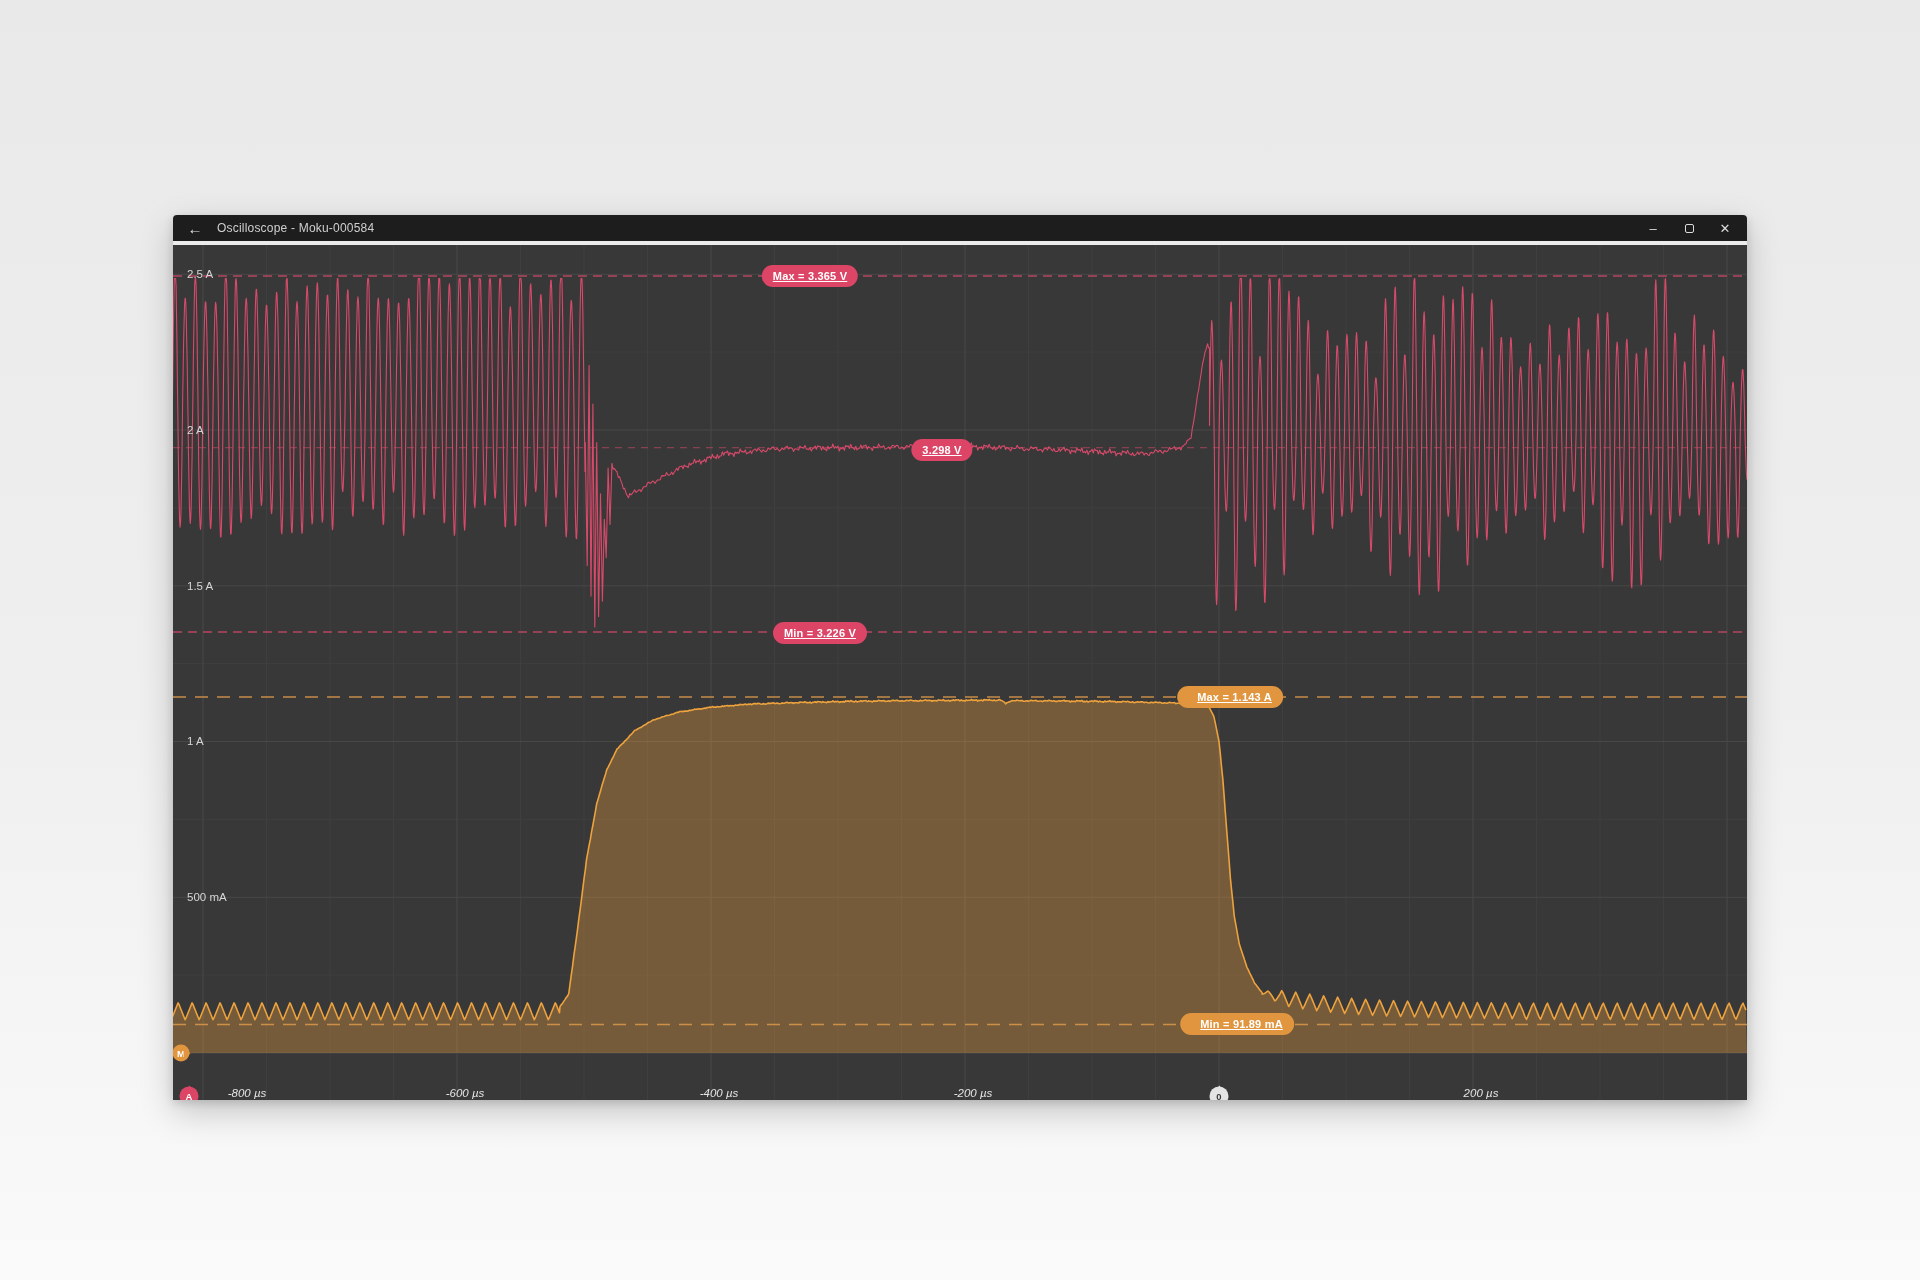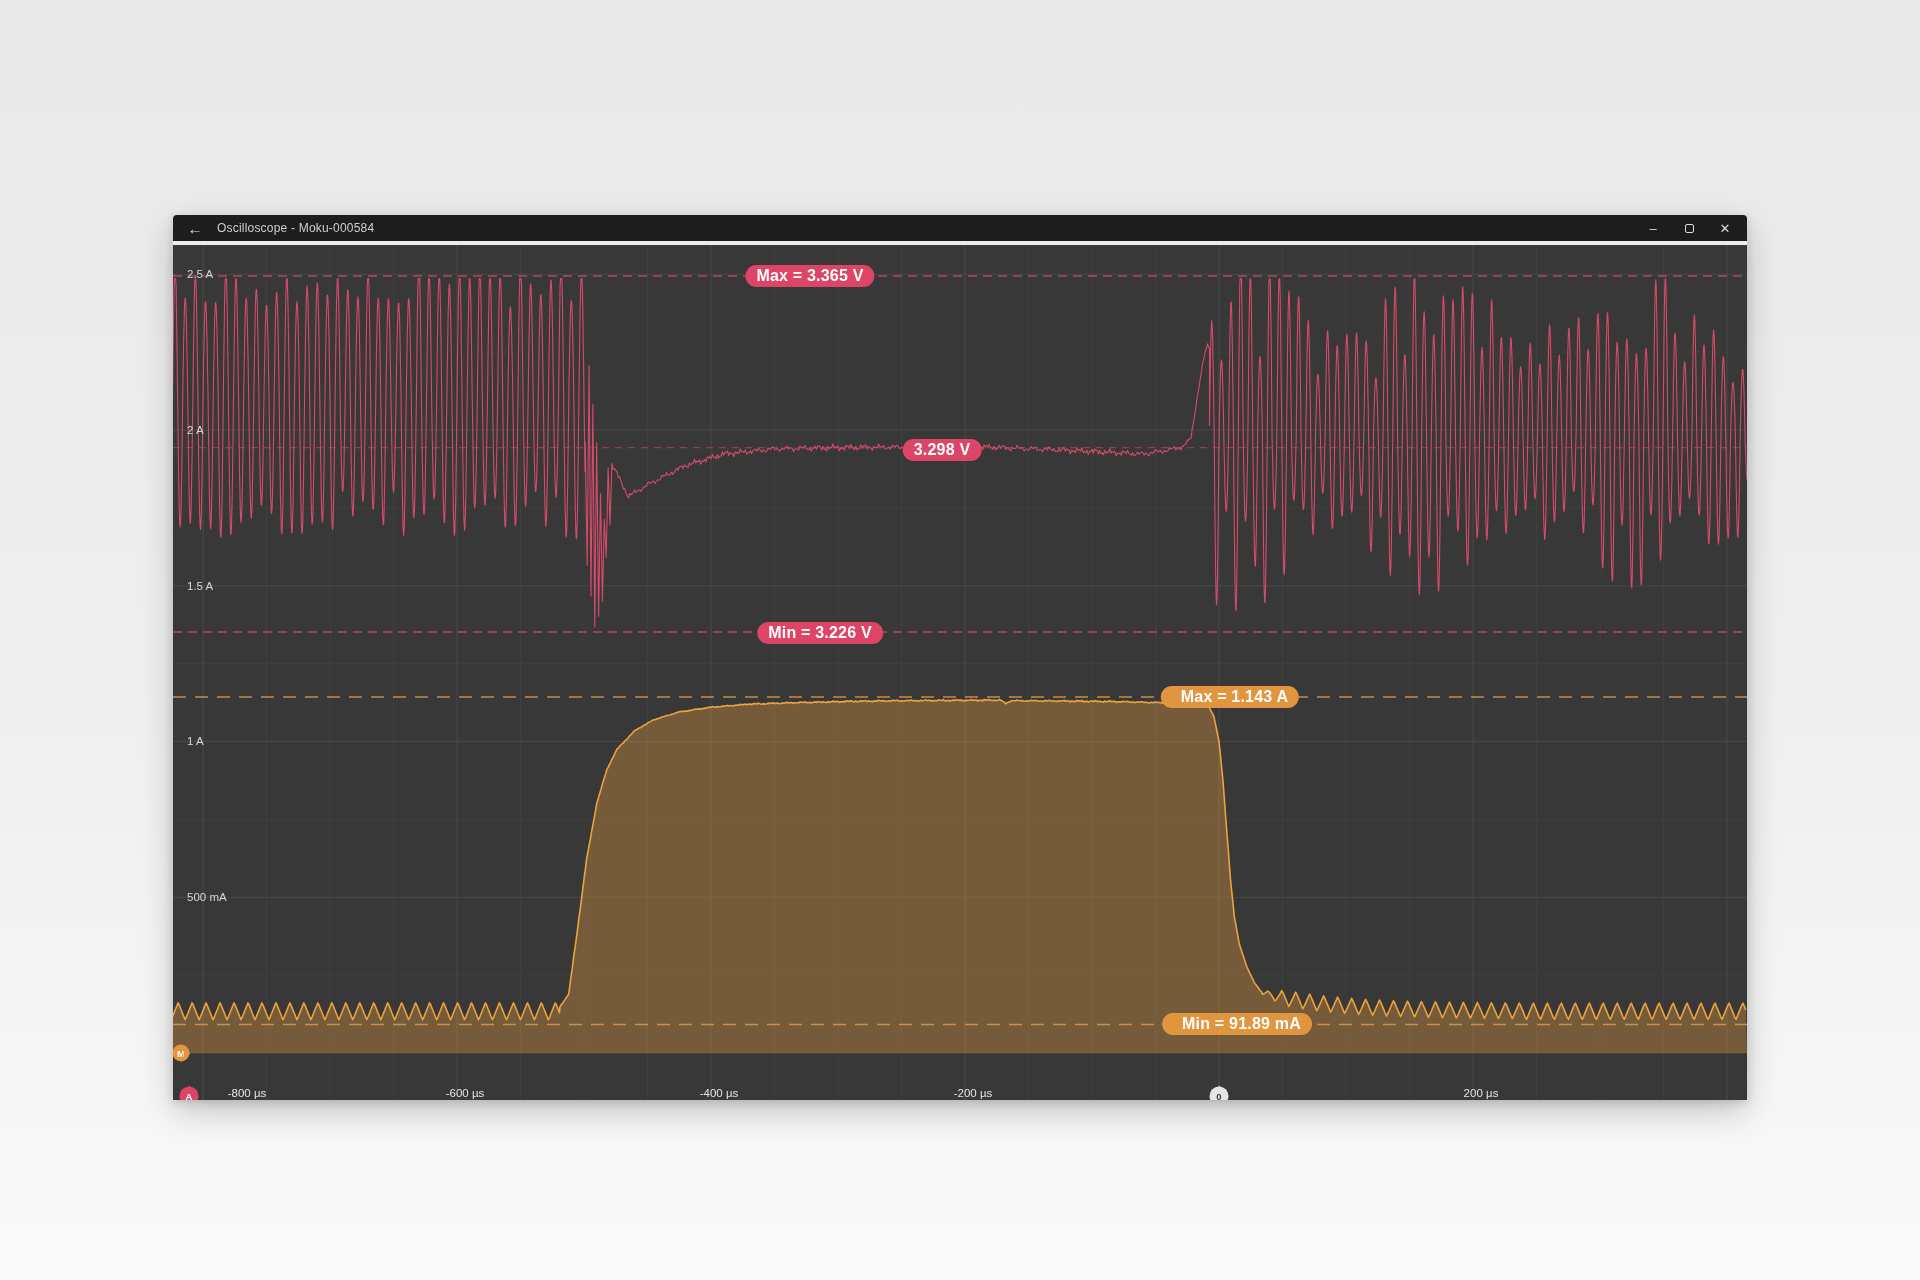--- a/index.html
+++ b/index.html
@@ -20,26 +20,26 @@
   .ctrl:last-child { margin-right:4px; }
   .restore-box { width:9px; height:9px; border:1.6px solid #dcdcdc; border-radius:2px; }
 
   .plot { position:absolute; top:30px; left:0; width:1574px; height:859px;
     background:#383838; overflow:hidden; }
   svg { position:absolute; inset:0; display:block; }
 
   .ylab { position:absolute; left:14px; transform:translateY(-50%);
     font-size:11.5px; color:#d6d6d6; z-index:4; white-space:nowrap; }
   .xlab { position:absolute; top:842px; transform:translateX(-50%);
-    font-size:11.5px; color:#e4e4e4; z-index:4; white-space:nowrap; }
+    font-size:11.5px; color:#e4e4e4; z-index:4; white-space:nowrap;font-style:italic; }
 
   .pill { position:absolute; transform:translate(-50%,-50%); height:22px;
     border-radius:11px; display:flex; align-items:center; padding:0 11px;
-    font-size:16px; font-weight:700; color:#fff; white-space:nowrap;
-    letter-spacing:.2px; z-index:5; cursor:pointer; }
+    font-size:11px; font-weight:700; color:#fff; white-space:nowrap;
+    letter-spacing:.2px; z-index:5; cursor:pointer;text-decoration:underline; }
   .pill-pink { background:#dc4566; }
   .pill-orange { background:#e0953e;padding-left:20px; }
 
   .pin { position:absolute; width:19px; height:19px; border-radius:50%;
     transform:translate(-50%,-50%); display:flex; align-items:center;
     justify-content:center; font-size:9.5px; font-weight:700; color:#fff;
     z-index:6; cursor:pointer; }
   .pin-a { background:#dc4566; }
   .pin-a::before { content:""; position:absolute; top:-6px; left:50%;
     transform:translateX(-50%); border:5px solid transparent; border-bottom:7px solid #dc4566; }

